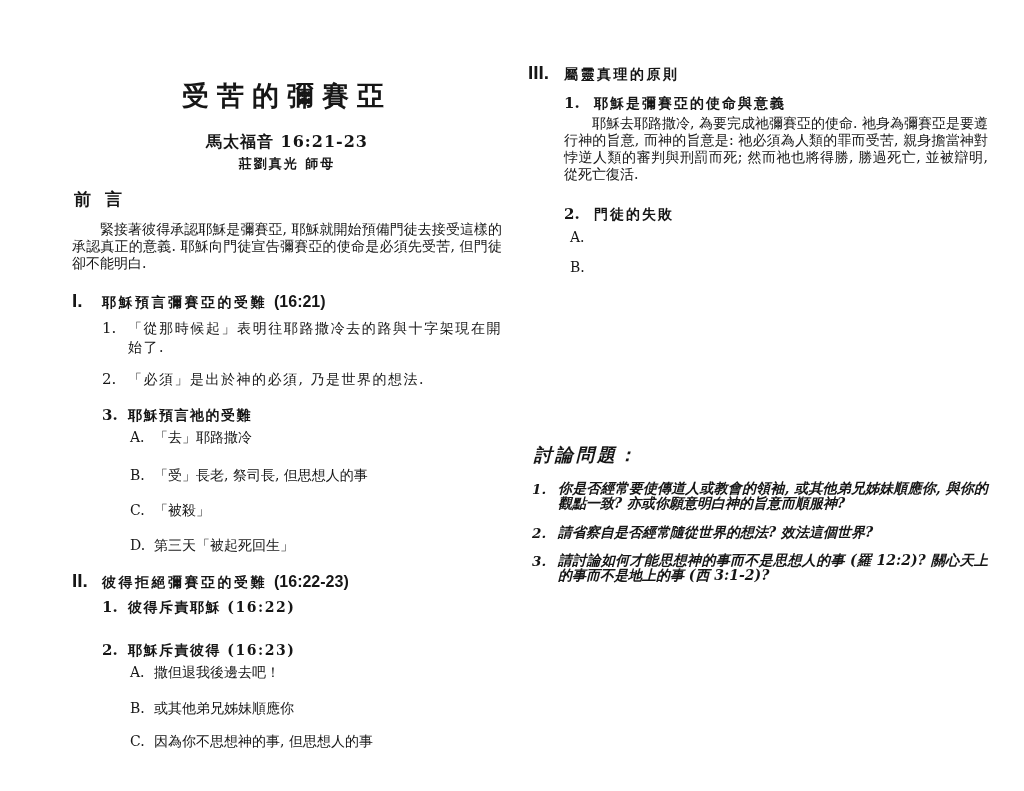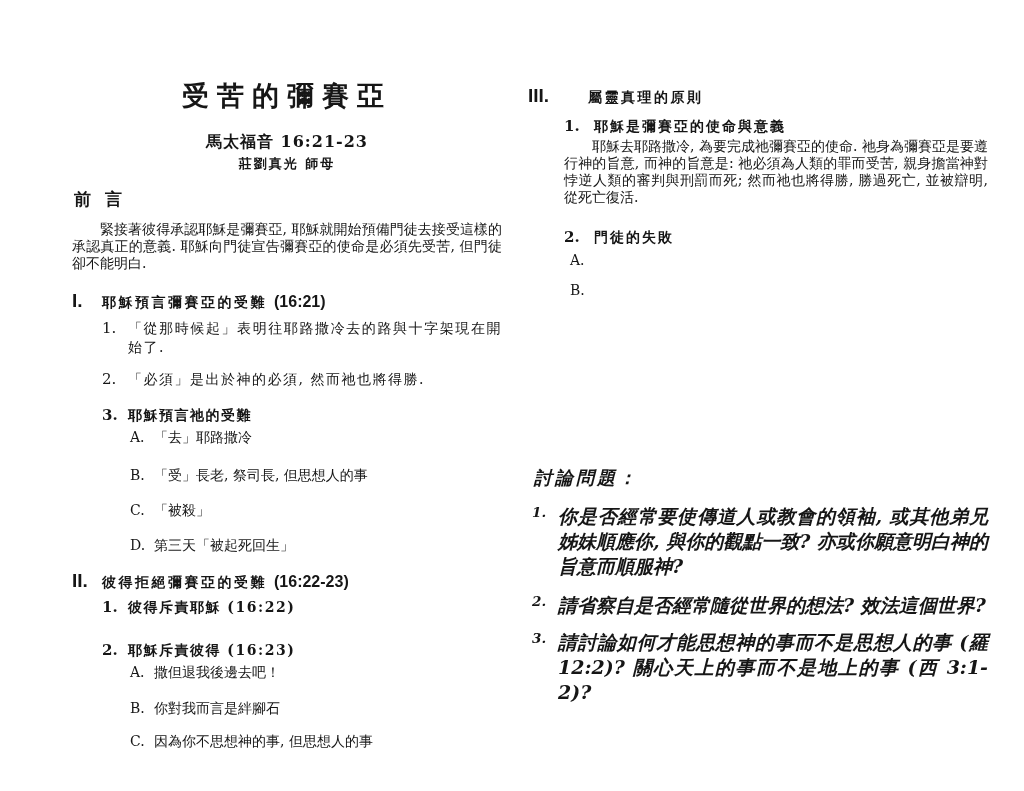--- a/index.html
+++ b/index.html
@@ -167,22 +167,22 @@
     margin-top: 14px;
     padding-left: 4px;
     font-style: italic;
     font-weight: 600;
   }
   .q-num {
     flex: 0 0 26px;
     font-size: 13.5px;
   }
   .q-text {
-    font-size: 19px;
-    line-height: 25px;
+    font-size: 14px;
+    line-height: 15px;
     text-align: justify;
   }
 </style>
 </head>
 <body>
 
 <div class="page">
 
   <div class="col col-left">
 
@@ -199,21 +199,21 @@
       <span class="sec-ref">(16:21)</span>
     </div>
 
     <div class="l1 m-i1">
       <span class="l1-num">1.</span>
       <span class="l1-text">「從那時候起」表明往耶路撒冷去的路與十字架現在開始了.</span>
     </div>
 
     <div class="l1 m-i2">
       <span class="l1-num">2.</span>
-      <span class="l1-text">「必須」是出於神的必須, 然而祂也將得勝.</span>
+      <span class="l1-text">「必須」是出於神的必須, 乃是世界的想法.</span>
     </div>
 
     <div class="l1 bold m-i3">
       <span class="l1-num">3.</span>
       <span class="l1-text">耶穌預言祂的受難</span>
     </div>
 
     <div class="l2 m-sa">
       <span class="l2-letter">A.</span>
       <span class="l2-text">「去」耶路撒冷</span>
@@ -246,32 +246,32 @@
       <span class="l1-num">2.</span>
       <span class="l1-text">耶穌斥責彼得 (16:23)</span>
     </div>
 
     <div class="l2 m-iia">
       <span class="l2-letter">A.</span>
       <span class="l2-text">撒但退我後邊去吧！</span>
     </div>
     <div class="l2 m-iib">
       <span class="l2-letter">B.</span>
-      <span class="l2-text">你對我而言是絆腳石</span>
+      <span class="l2-text">或其他弟兄姊妹順應你</span>
     </div>
     <div class="l2 m-iic">
       <span class="l2-letter">C.</span>
       <span class="l2-text">因為你不思想神的事, 但思想人的事</span>
     </div>
 
   </div>
 
   <div class="col col-right">
 
-    <div class="sec-head" style="margin-top:25px;gap:24px;">
+    <div class="sec-head" style="margin-top:2px;">
       <span class="sec-num" style="flex-basis:36px;">III.</span>
       <span class="sec-title">屬靈真理的原則</span>
     </div>
 
     <div class="l1 bold m-iii1" style="padding-left:36px;">
       <span class="l1-num" style="flex-basis:30px;">1.</span>
       <span class="l1-text" style="letter-spacing:2px;">耶穌是彌賽亞的使命與意義</span>
     </div>
 
     <p class="indent-para">耶穌去耶路撒冷, 為要完成祂彌賽亞的使命. 祂身為彌賽亞是要遵行神的旨意, 而神的旨意是: 祂必須為人類的罪而受苦, 親身擔當神對悖逆人類的審判與刑罰而死; 然而祂也將得勝, 勝過死亡, 並被辯明, 從死亡復活.</p>

